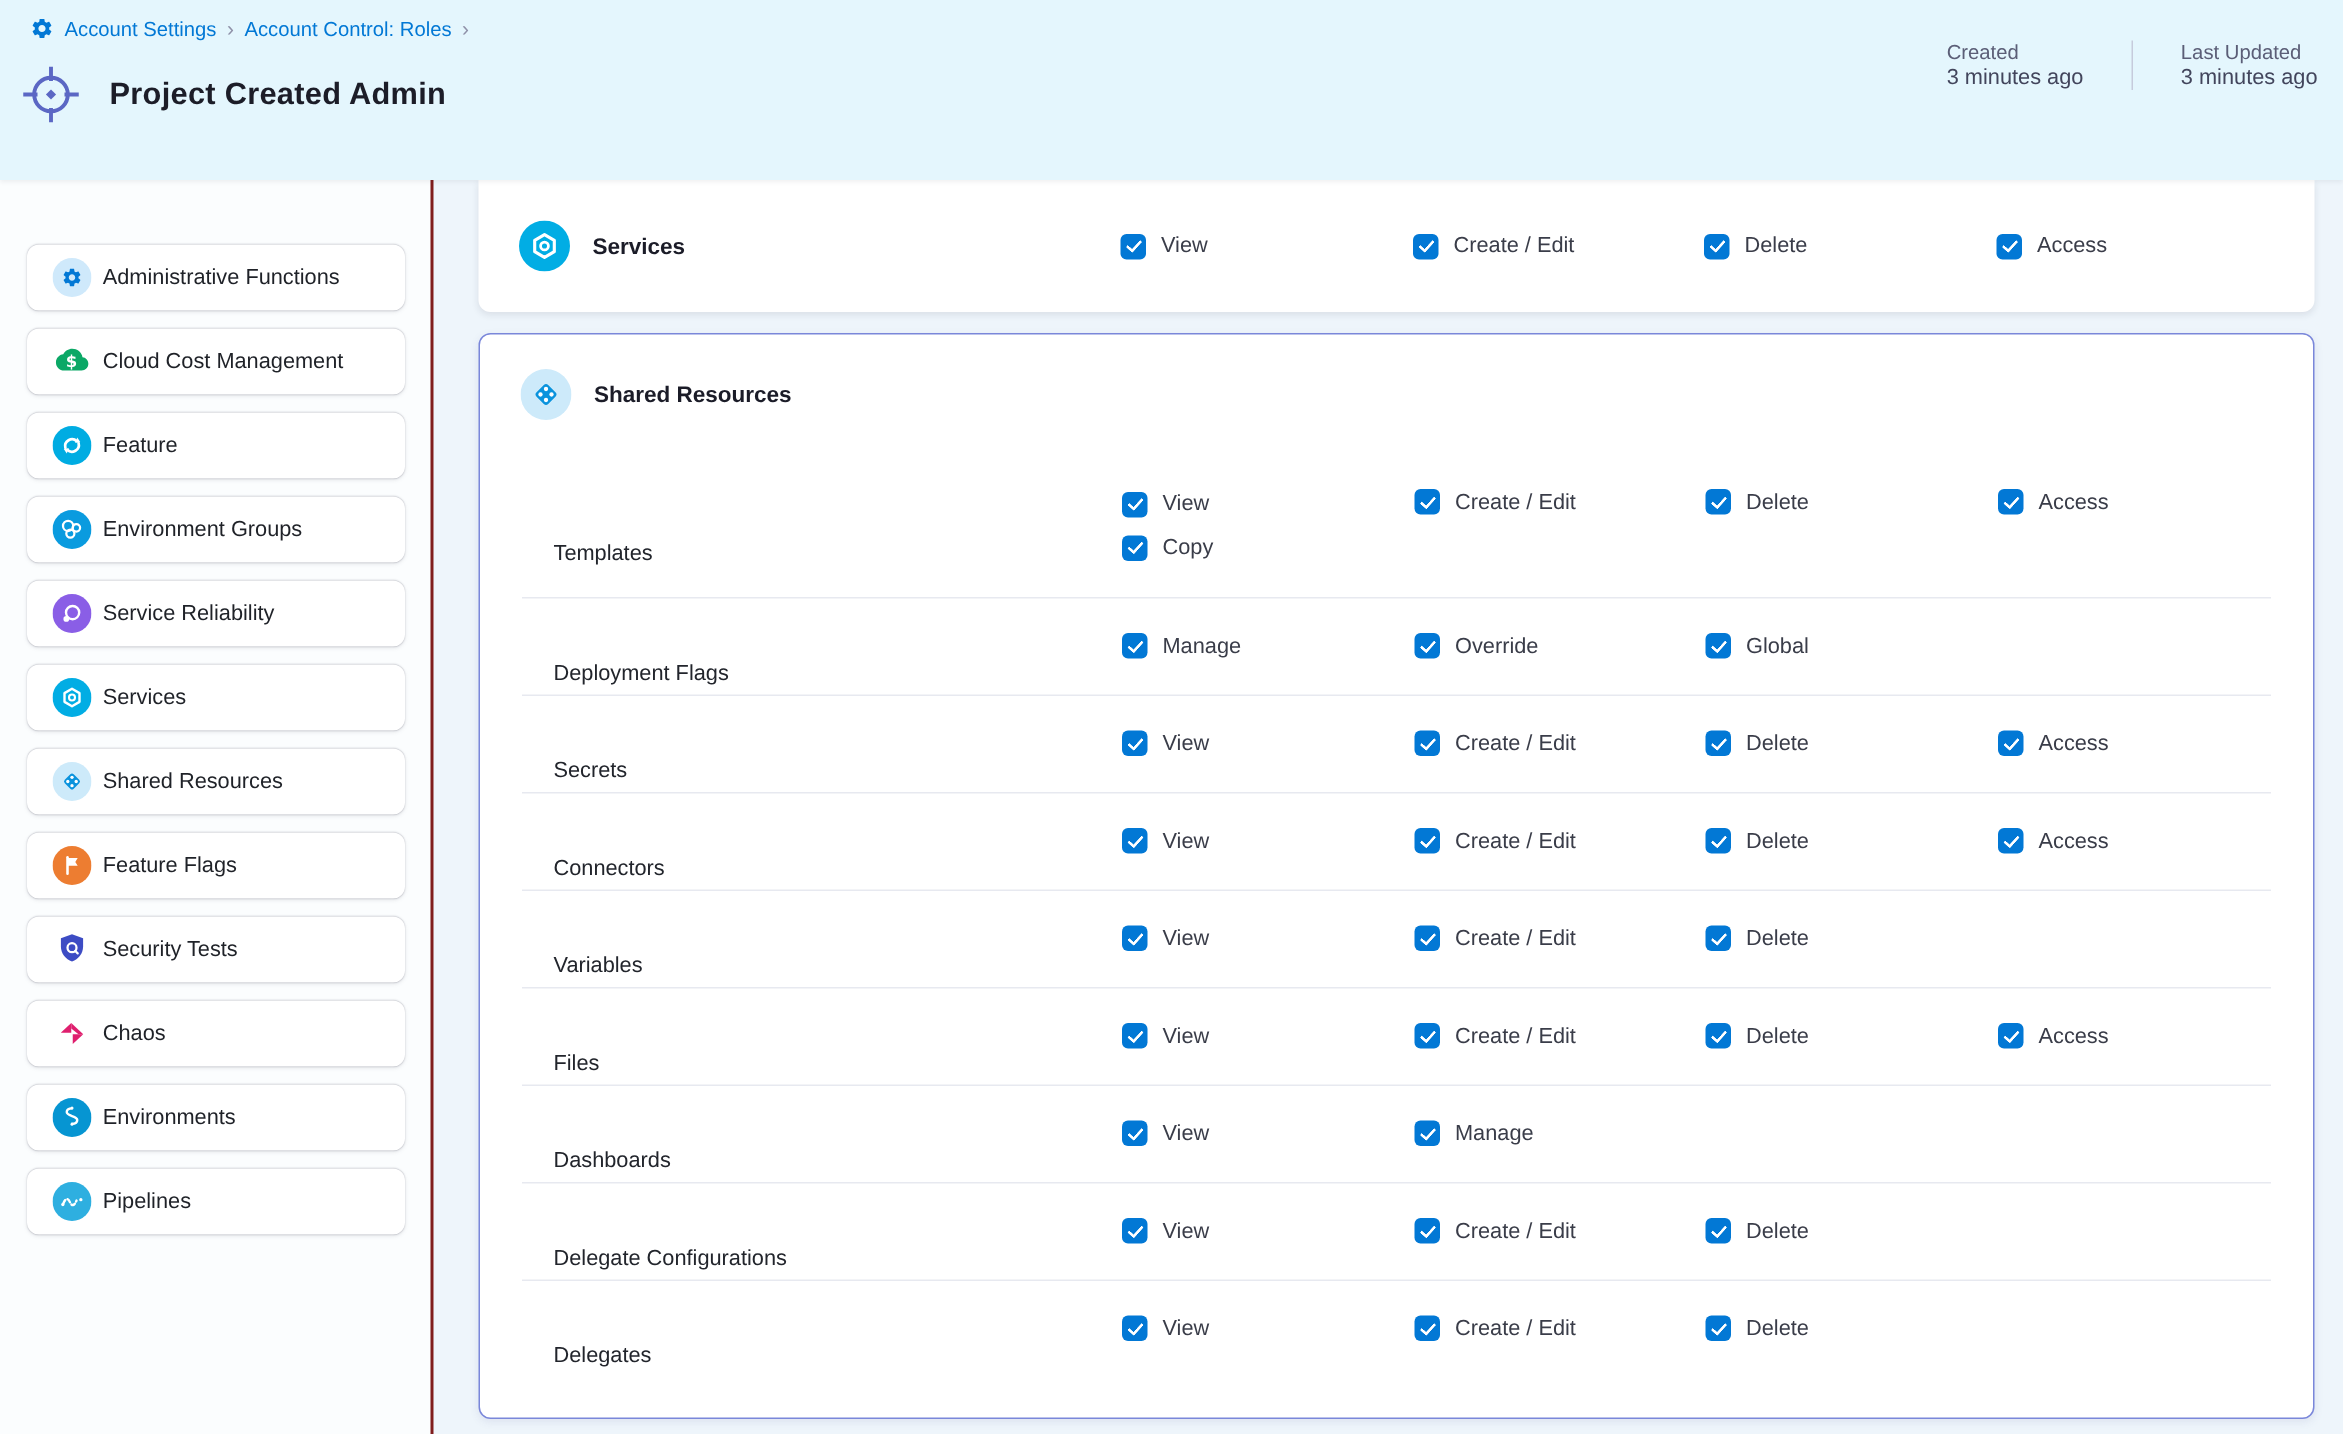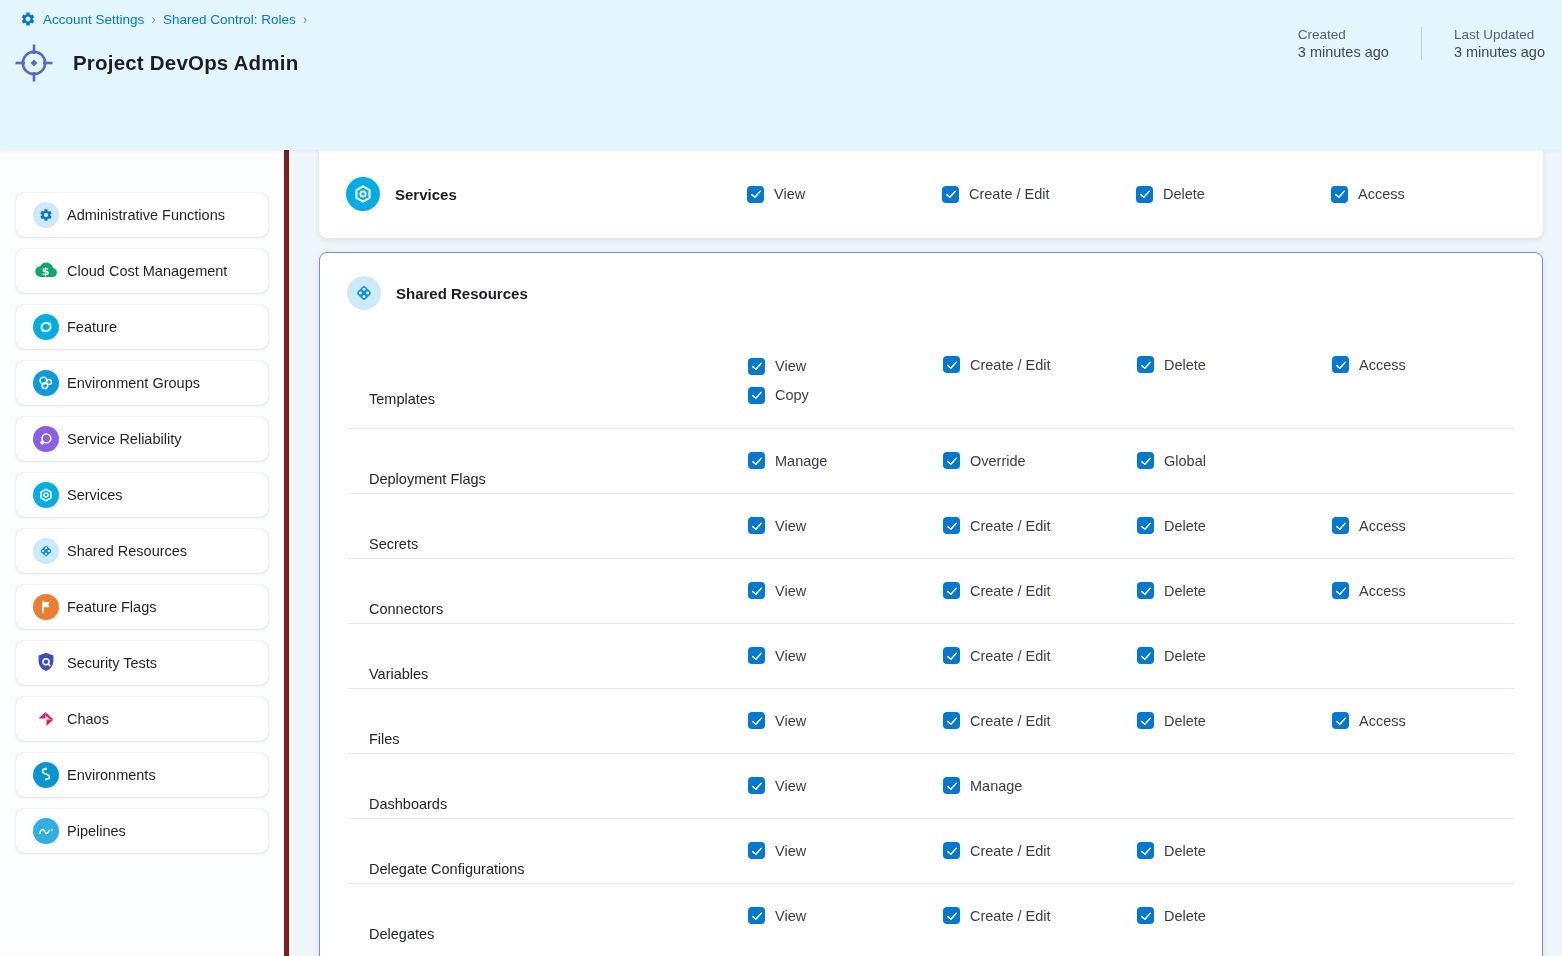--- a/index.html
+++ b/index.html
@@ -1,40 +1,40 @@
 <!DOCTYPE html>
 <html><head>
 <meta charset="utf-8">
 <style>
   * { box-sizing: border-box; }
   html,body { margin:0; width:1562px; height:956px; overflow:hidden;
     font-family:"Liberation Sans","DejaVu Sans",sans-serif; background:#eef5fb; }
 
   
-  header { position:relative; height:150px; background:#e4f6fd; z-index:3;
+  header { position:relative; height:120px; background:#e4f6fd; z-index:3;
     box-shadow:0 1px 3px rgba(40,41,61,.07);text-decoration:underline; }
   .breadcrumb { position:absolute; top:11px; left:20px; display:flex; align-items:center; gap:7px;
     font-size:13.5px; }
   .breadcrumb .crumb { color:#0278d5; font-weight:500; text-decoration:none; cursor:pointer; }
   .breadcrumb .sep { color:#8f91a8; font-size:14px; line-height:1; }
   .breadcrumb .gear { width:16px; height:16px; display:inline-flex; }
   .breadcrumb .gear svg { width:100%; height:100%; }
   .title-row { position:absolute; top:40px; left:11px; display:flex; align-items:center; gap:16px; }
   .role-icon { width:46px; height:46px; display:inline-flex; }
   .role-icon svg { width:100%; height:100%; }
   h1 { margin:0; font-size:20.5px; font-weight:600; color:#1c1d28; letter-spacing:.2px; }
   .meta { position:absolute; top:27px; right:17px; display:flex; align-items:stretch; gap:32px; }
   .meta-block { display:flex; flex-direction:column; gap:2px; }
   .meta-label { font-size:13.5px; color:#5b5e77; }
   .meta-value { font-size:14.5px; color:#42455c; }
   .meta-divider { width:1px; background:#c6cbdc; }
 
   
   .content { display:flex; height:836px; }
-  aside { width:289px; background:#fbfdfe; border-right:5px solid #7f1d1d; padding-top:43px; }
+  aside { width:289px; background:#fbfdfe; border-right:2px solid #7f1d1d; padding-top:43px; }
   main { flex:1; padding:0 19px 0 30px; position:relative; }
 
   
   .side-item { width:252px; height:44px; margin:0 auto 12px; background:#fff; border-radius:8px;
     display:flex; align-items:center; gap:8px; padding-left:17px; cursor:pointer;
     box-shadow:0 0 1px rgba(40,41,61,.28), 0 1px 3px rgba(96,97,112,.14); }
   .side-item .icon { width:26px; height:26px; flex:none; display:inline-flex; }
   .side-item .icon svg { width:100%; height:100%; }
   .side-item .label { font-size:14.5px; color:#1f2228; }
 
@@ -69,38 +69,38 @@
 
 <header>
   <nav class="breadcrumb">
     <span class="gear">
       <svg viewBox="0 0 24 24">
           <path fill="#0278d5" d="M19.14 12.94c.04-.3.06-.61.06-.94 0-.32-.02-.64-.07-.94l2.03-1.58c.18-.14.23-.41.12-.61l-1.92-3.32c-.12-.22-.37-.29-.59-.22l-2.39.96c-.5-.38-1.03-.7-1.62-.94l-.36-2.54c-.04-.24-.24-.41-.48-.41h-3.84c-.24 0-.43.17-.47.41L9.25 5.35c-.59.24-1.13.57-1.62.94L5.24 5.33c-.22-.08-.47 0-.59.22L2.74 8.87c-.12.21-.08.47.12.61l2.03 1.58c-.05.3-.09.63-.09.94s.02.64.07.94l-2.03 1.58c-.18.14-.23.41-.12.61l1.92 3.32c.12.22.37.29.59.22l2.39-.96c.5.38 1.03.7 1.62.94l.36 2.54c.05.24.24.41.48.41h3.84c.24 0 .44-.17.47-.41l.36-2.54c.59-.24 1.13-.56 1.62-.94l2.39.96c.22.08.47 0 .59-.22l1.92-3.32c.12-.22.07-.47-.12-.61l-2.01-1.58zM12 15.6c-1.98 0-3.6-1.62-3.6-3.6s1.62-3.6 3.6-3.6 3.6 1.62 3.6 3.6-1.62 3.6-3.6 3.6z"></path>
         </svg>
     </span>
     <a class="crumb">Account Settings</a>
     <span class="sep">›</span>
-    <a class="crumb">Shared Control: Roles</a>
+    <a class="crumb">Account Control: Roles</a>
     <span class="sep">›</span>
   </nav>
 
   <div class="title-row">
     <span class="role-icon">
       <svg viewBox="0 0 46 46" fill="none">
         <circle cx="23" cy="23" r="11.2" stroke="#5b67c4" stroke-width="2.6"></circle>
         <g stroke="#5b67c4" stroke-width="2.6" stroke-linecap="butt">
           <line x1="23" y1="4.5" x2="23" y2="14"></line>
           <line x1="23" y1="32" x2="23" y2="41.5"></line>
           <line x1="4.5" y1="23" x2="14" y2="23"></line>
           <line x1="32" y1="23" x2="41.5" y2="23"></line>
         </g>
         <path d="M23 19.6 26.4 23 23 26.4 19.6 23Z" fill="#5b67c4"></path>
       </svg>
     </span>
-    <h1>Project DevOps Admin</h1>
+    <h1>Project Created Admin</h1>
   </div>
 
   <div class="meta">
     <div class="meta-block">
       <span class="meta-label">Created</span>
       <span class="meta-value">3 minutes ago</span>
     </div>
     <div class="meta-divider"></div>
     <div class="meta-block">
       <span class="meta-label">Last Updated</span>

